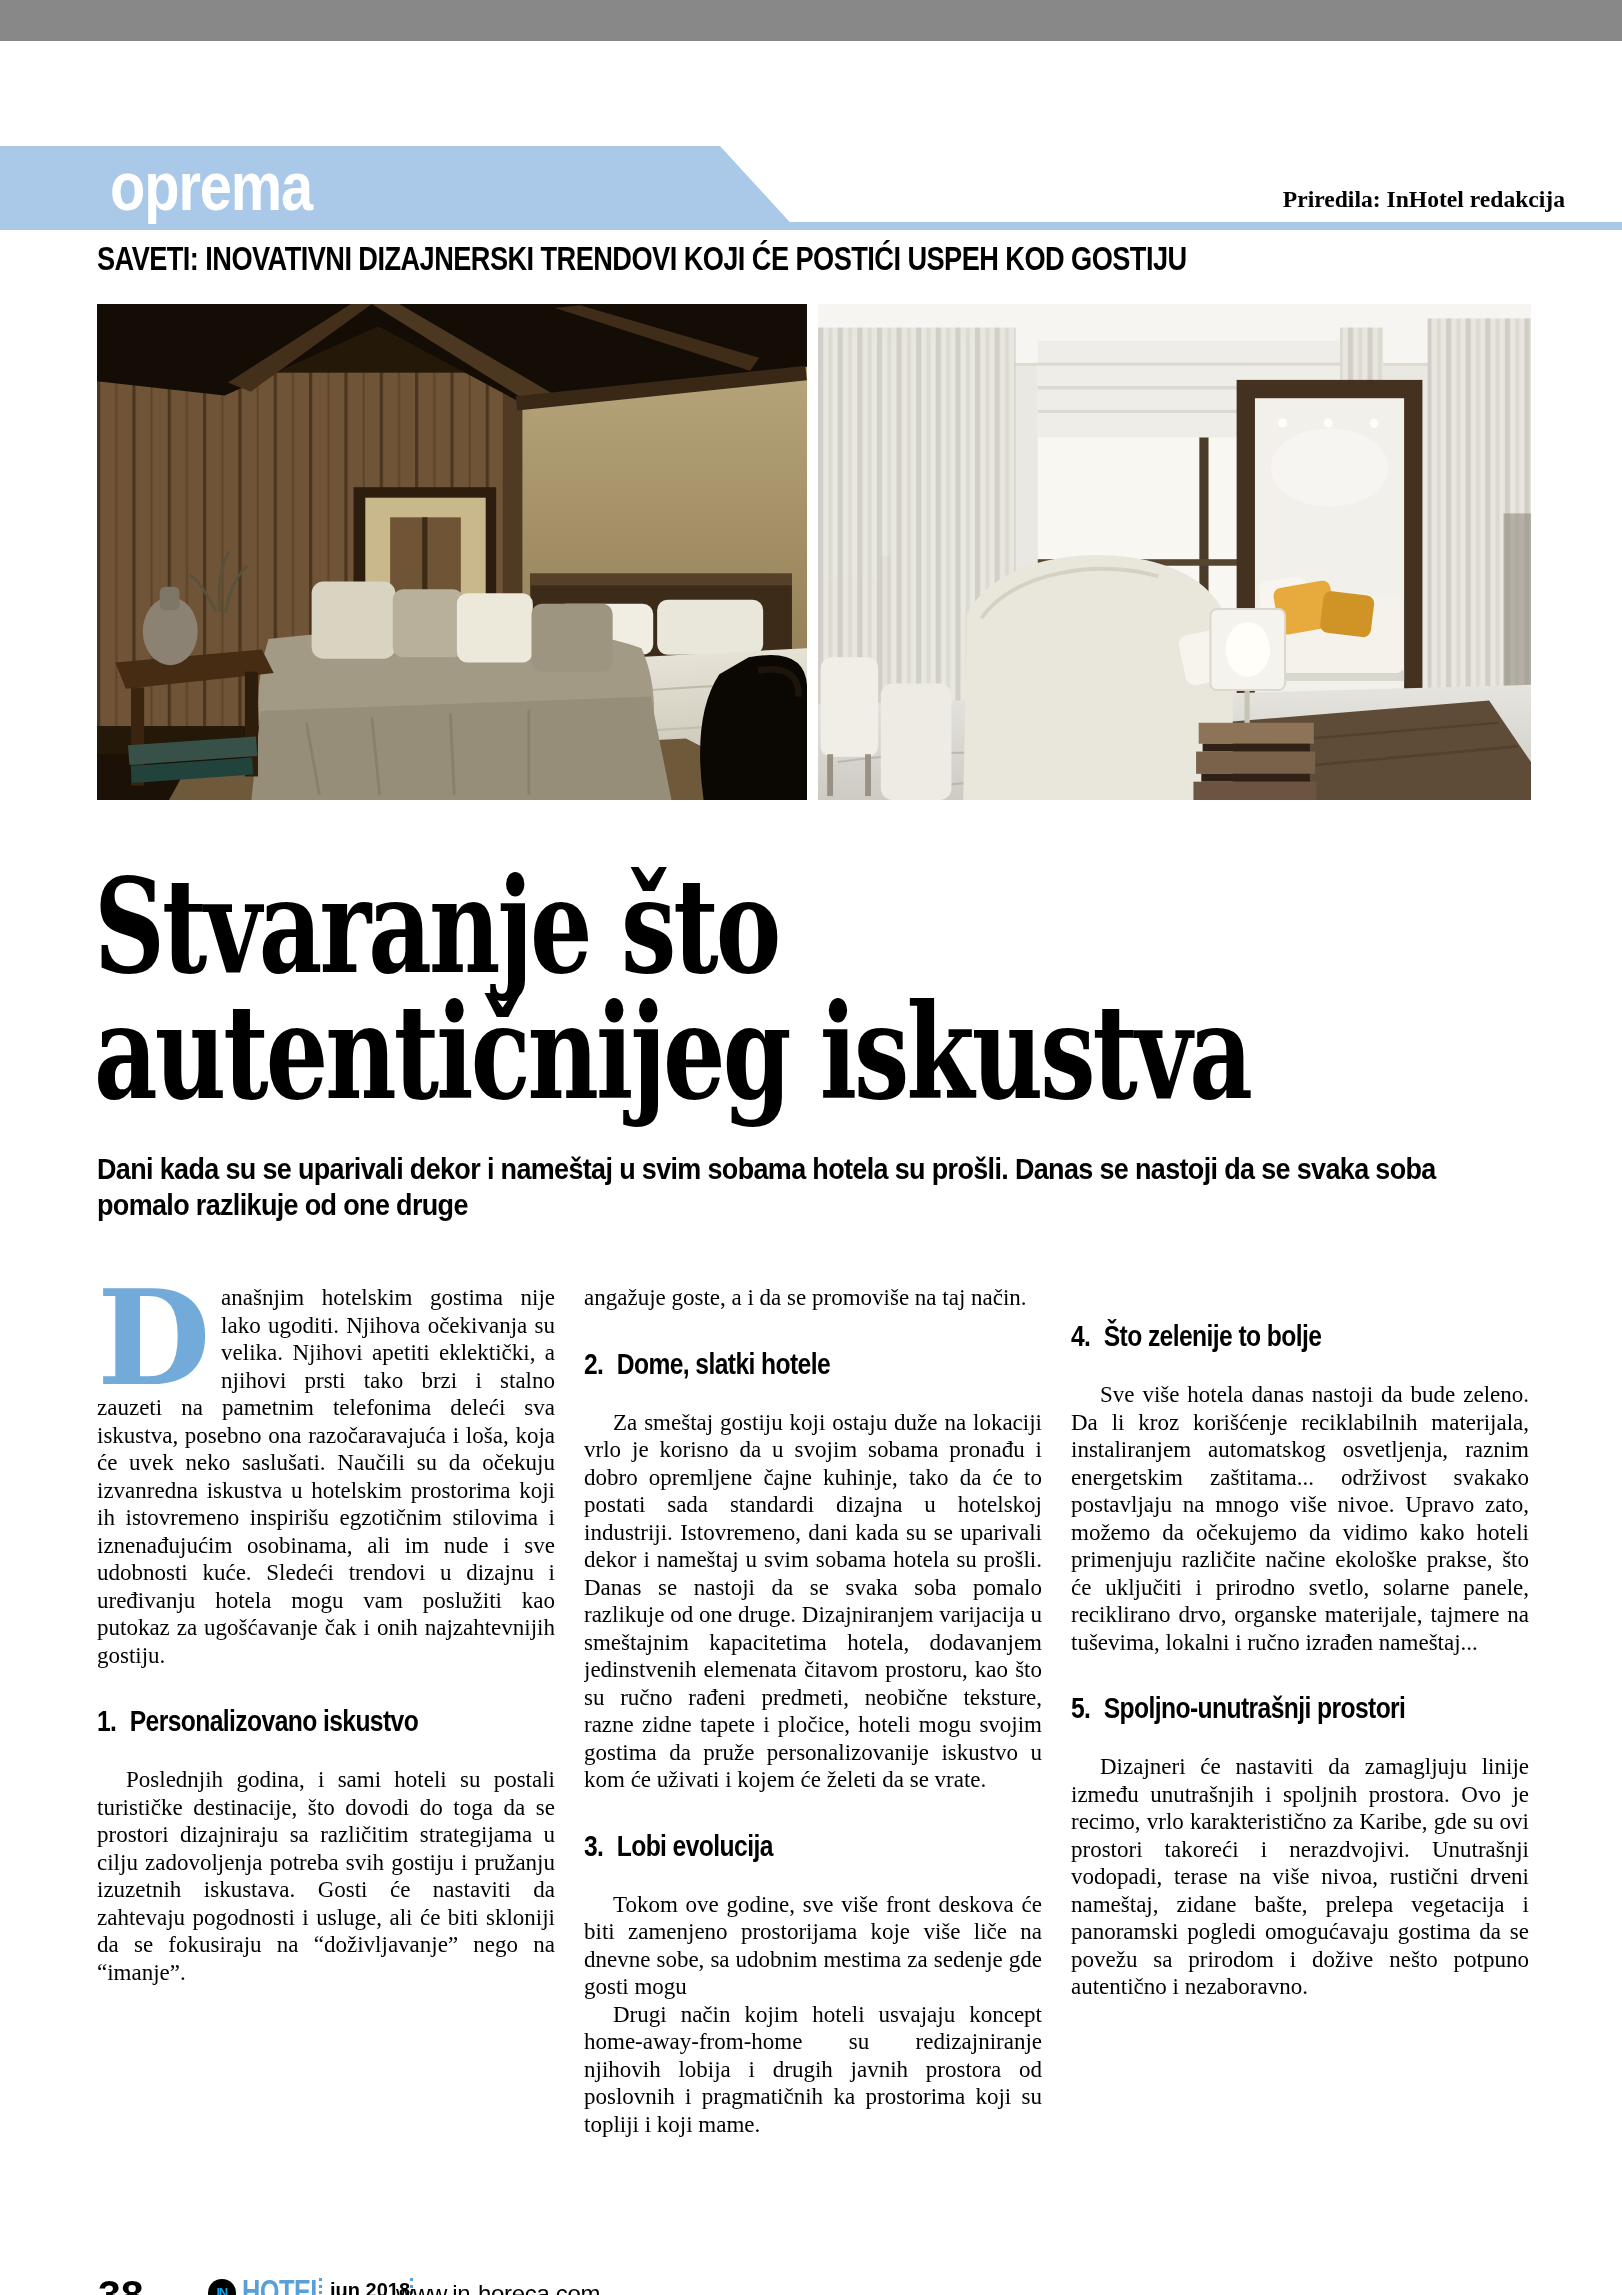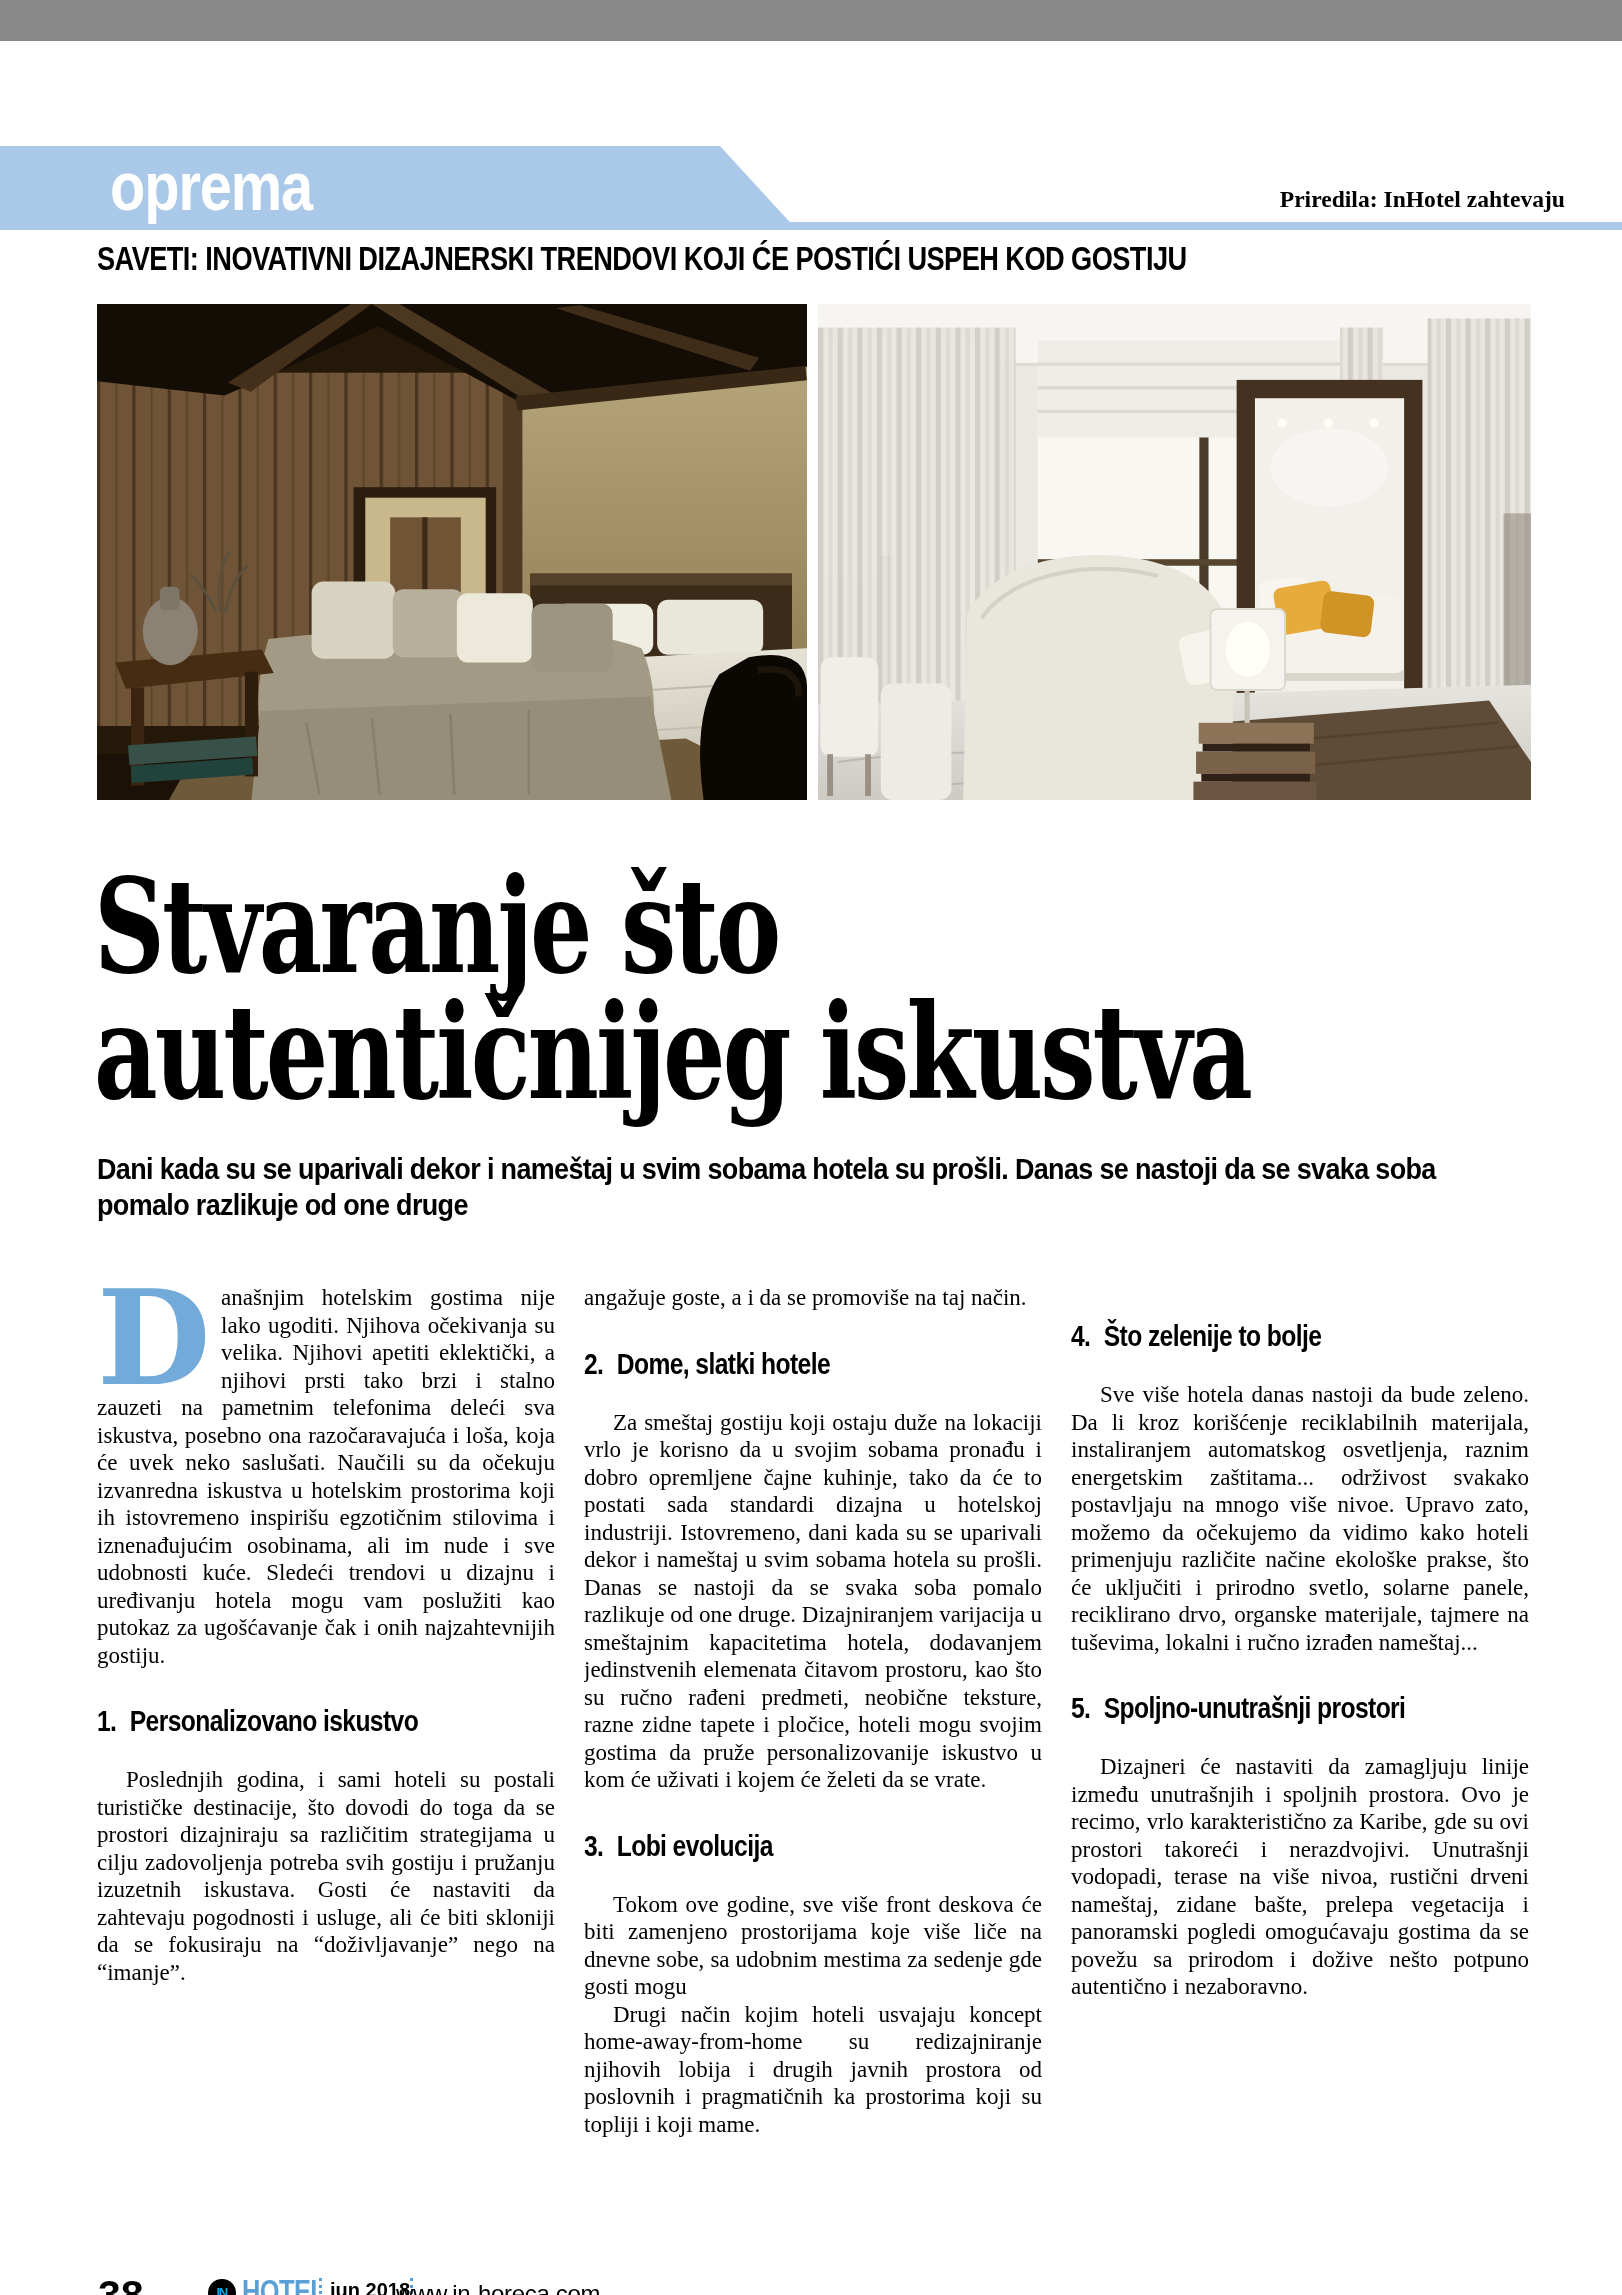--- a/index.html
+++ b/index.html
@@ -54,21 +54,21 @@
   .f-site{left:396px;top:2239px;font-size:24px;letter-spacing:-0.3px;}
 </style>
 </head>
 <body>
 
 <div class="page">
 
   <div class="band-strip"></div>
   <div class="band"></div>
   <div class="oprema">oprema</div>
-  <div class="credit">Priredila: InHotel zahtevaju</div>
+  <div class="credit">Priredila: InHotel redakcija</div>
   <div class="kicker">SAVETI: INOVATIVNI DIZAJNERSKI TRENDOVI KOJI ĆE POSTIĆI USPEH KOD GOSTIJU</div>
 
   <svg class="ph ph-left" viewBox="0 0 1085 758" preserveAspectRatio="none">
     <defs>
       <pattern id="pl" width="54" height="10" patternUnits="userSpaceOnUse">
         <rect width="54" height="10" fill="#7c5d3f"></rect>
         <rect width="5" height="10" fill="#4f3922"></rect>
         <rect x="28" width="3" height="10" fill="#66492c"></rect>
       </pattern>
       <linearGradient id="tan" x1="0" y1="0" x2="0" y2="1">

